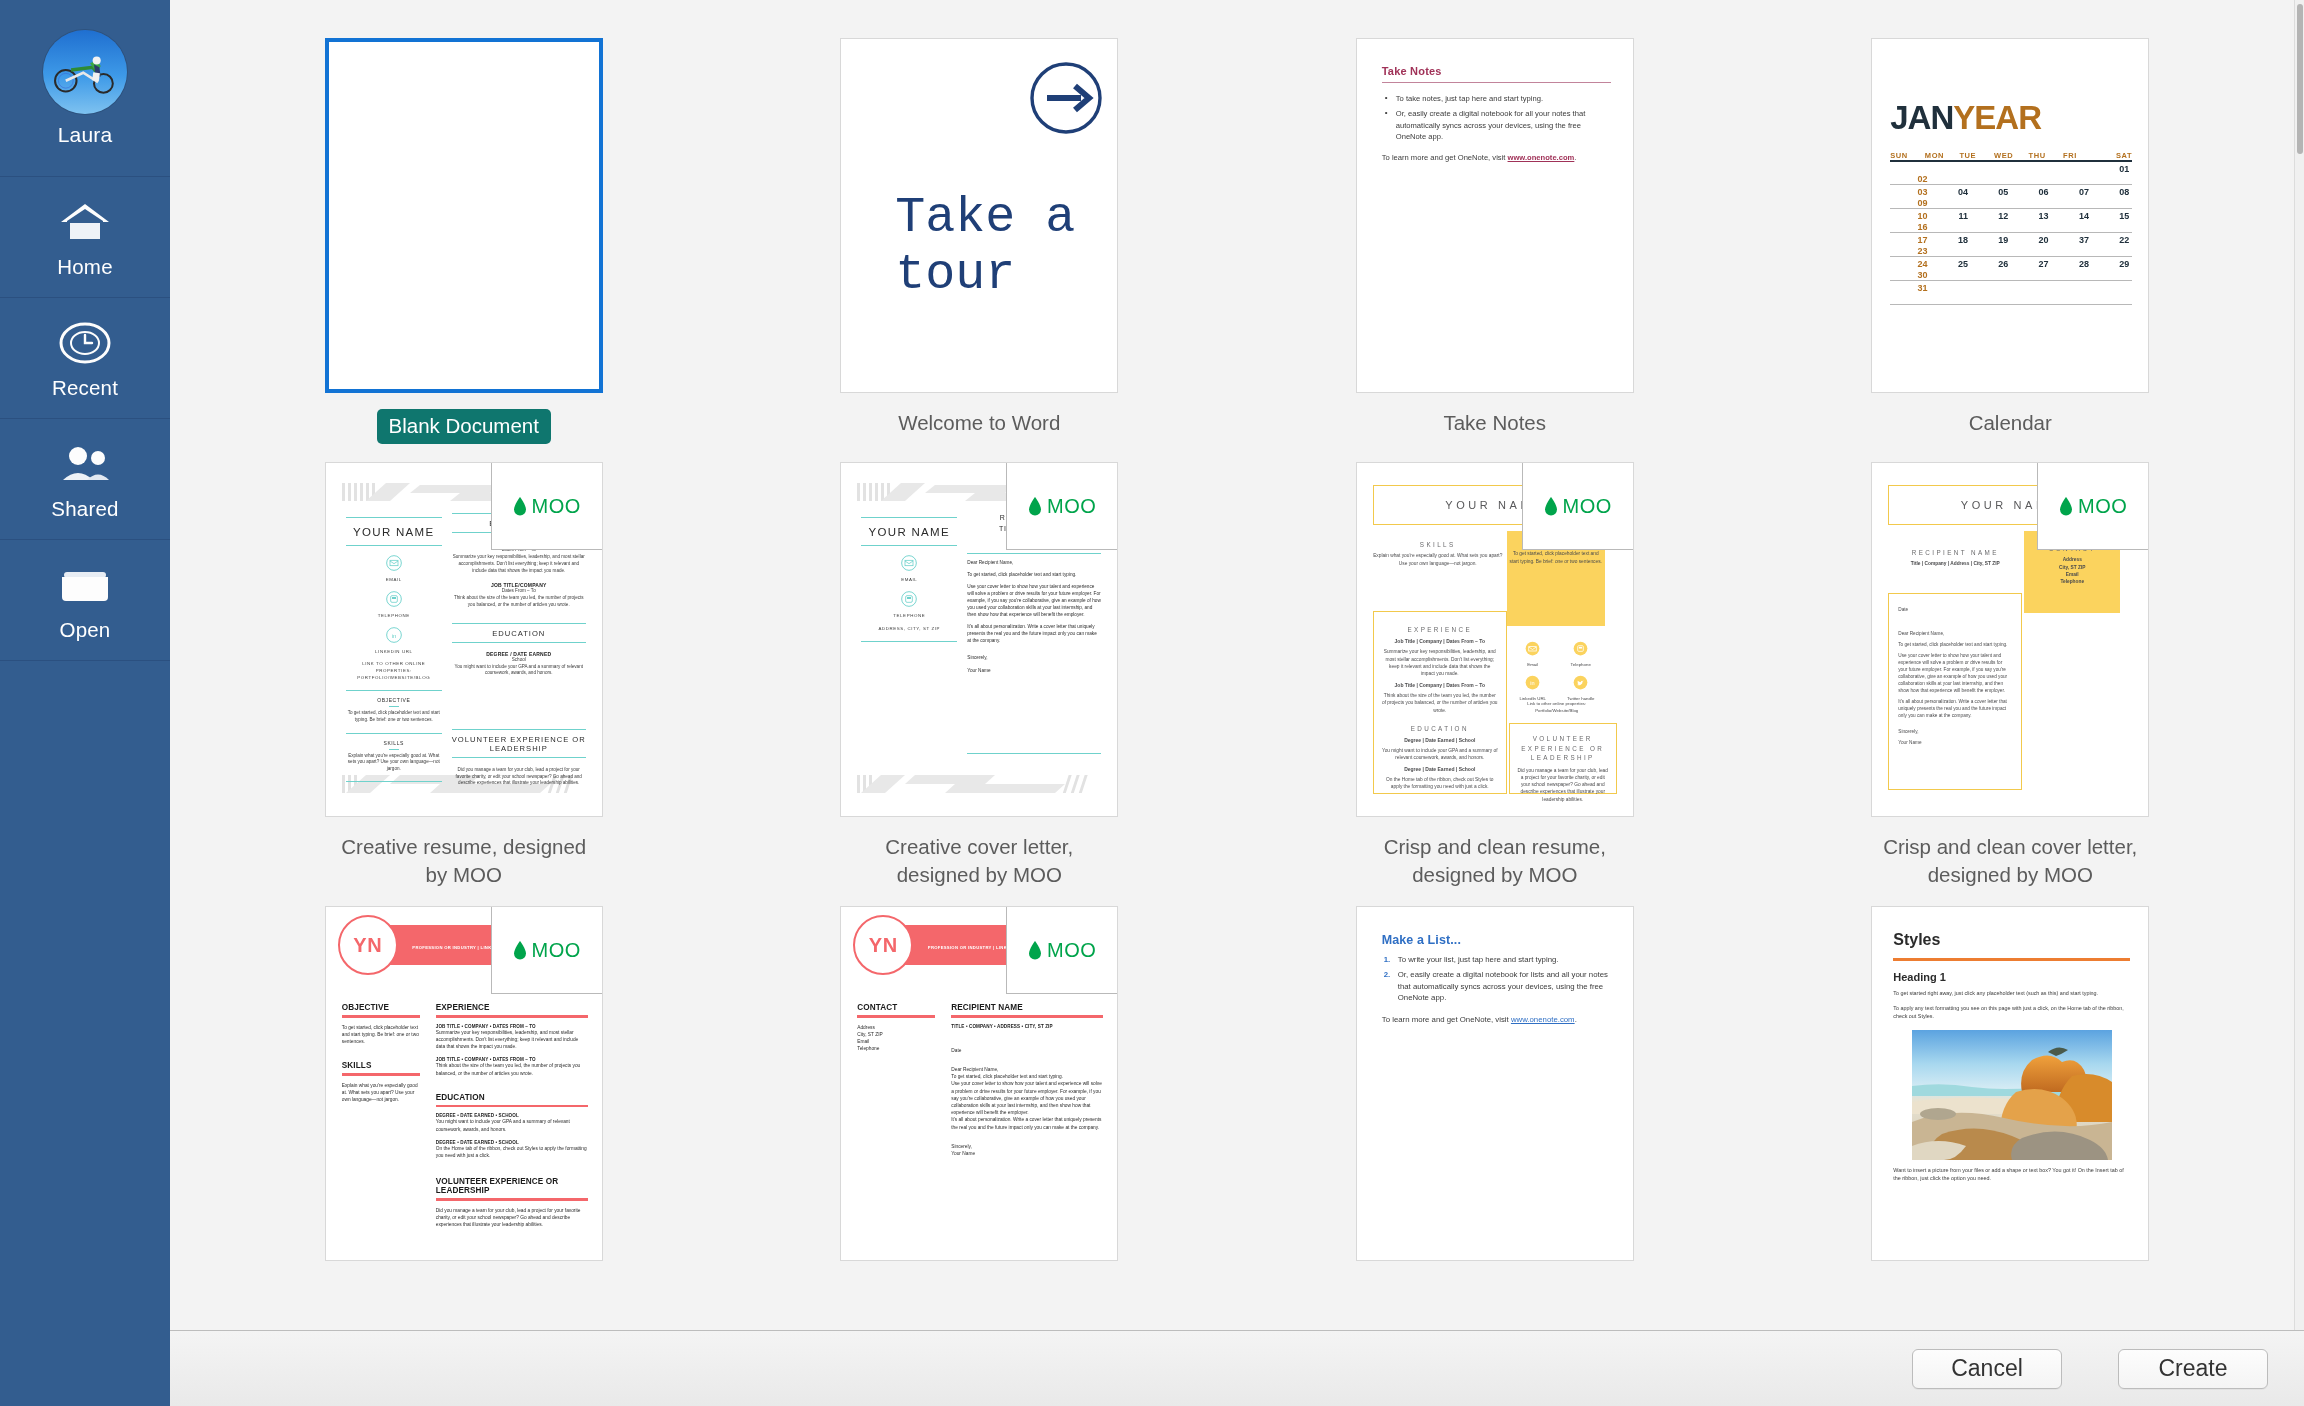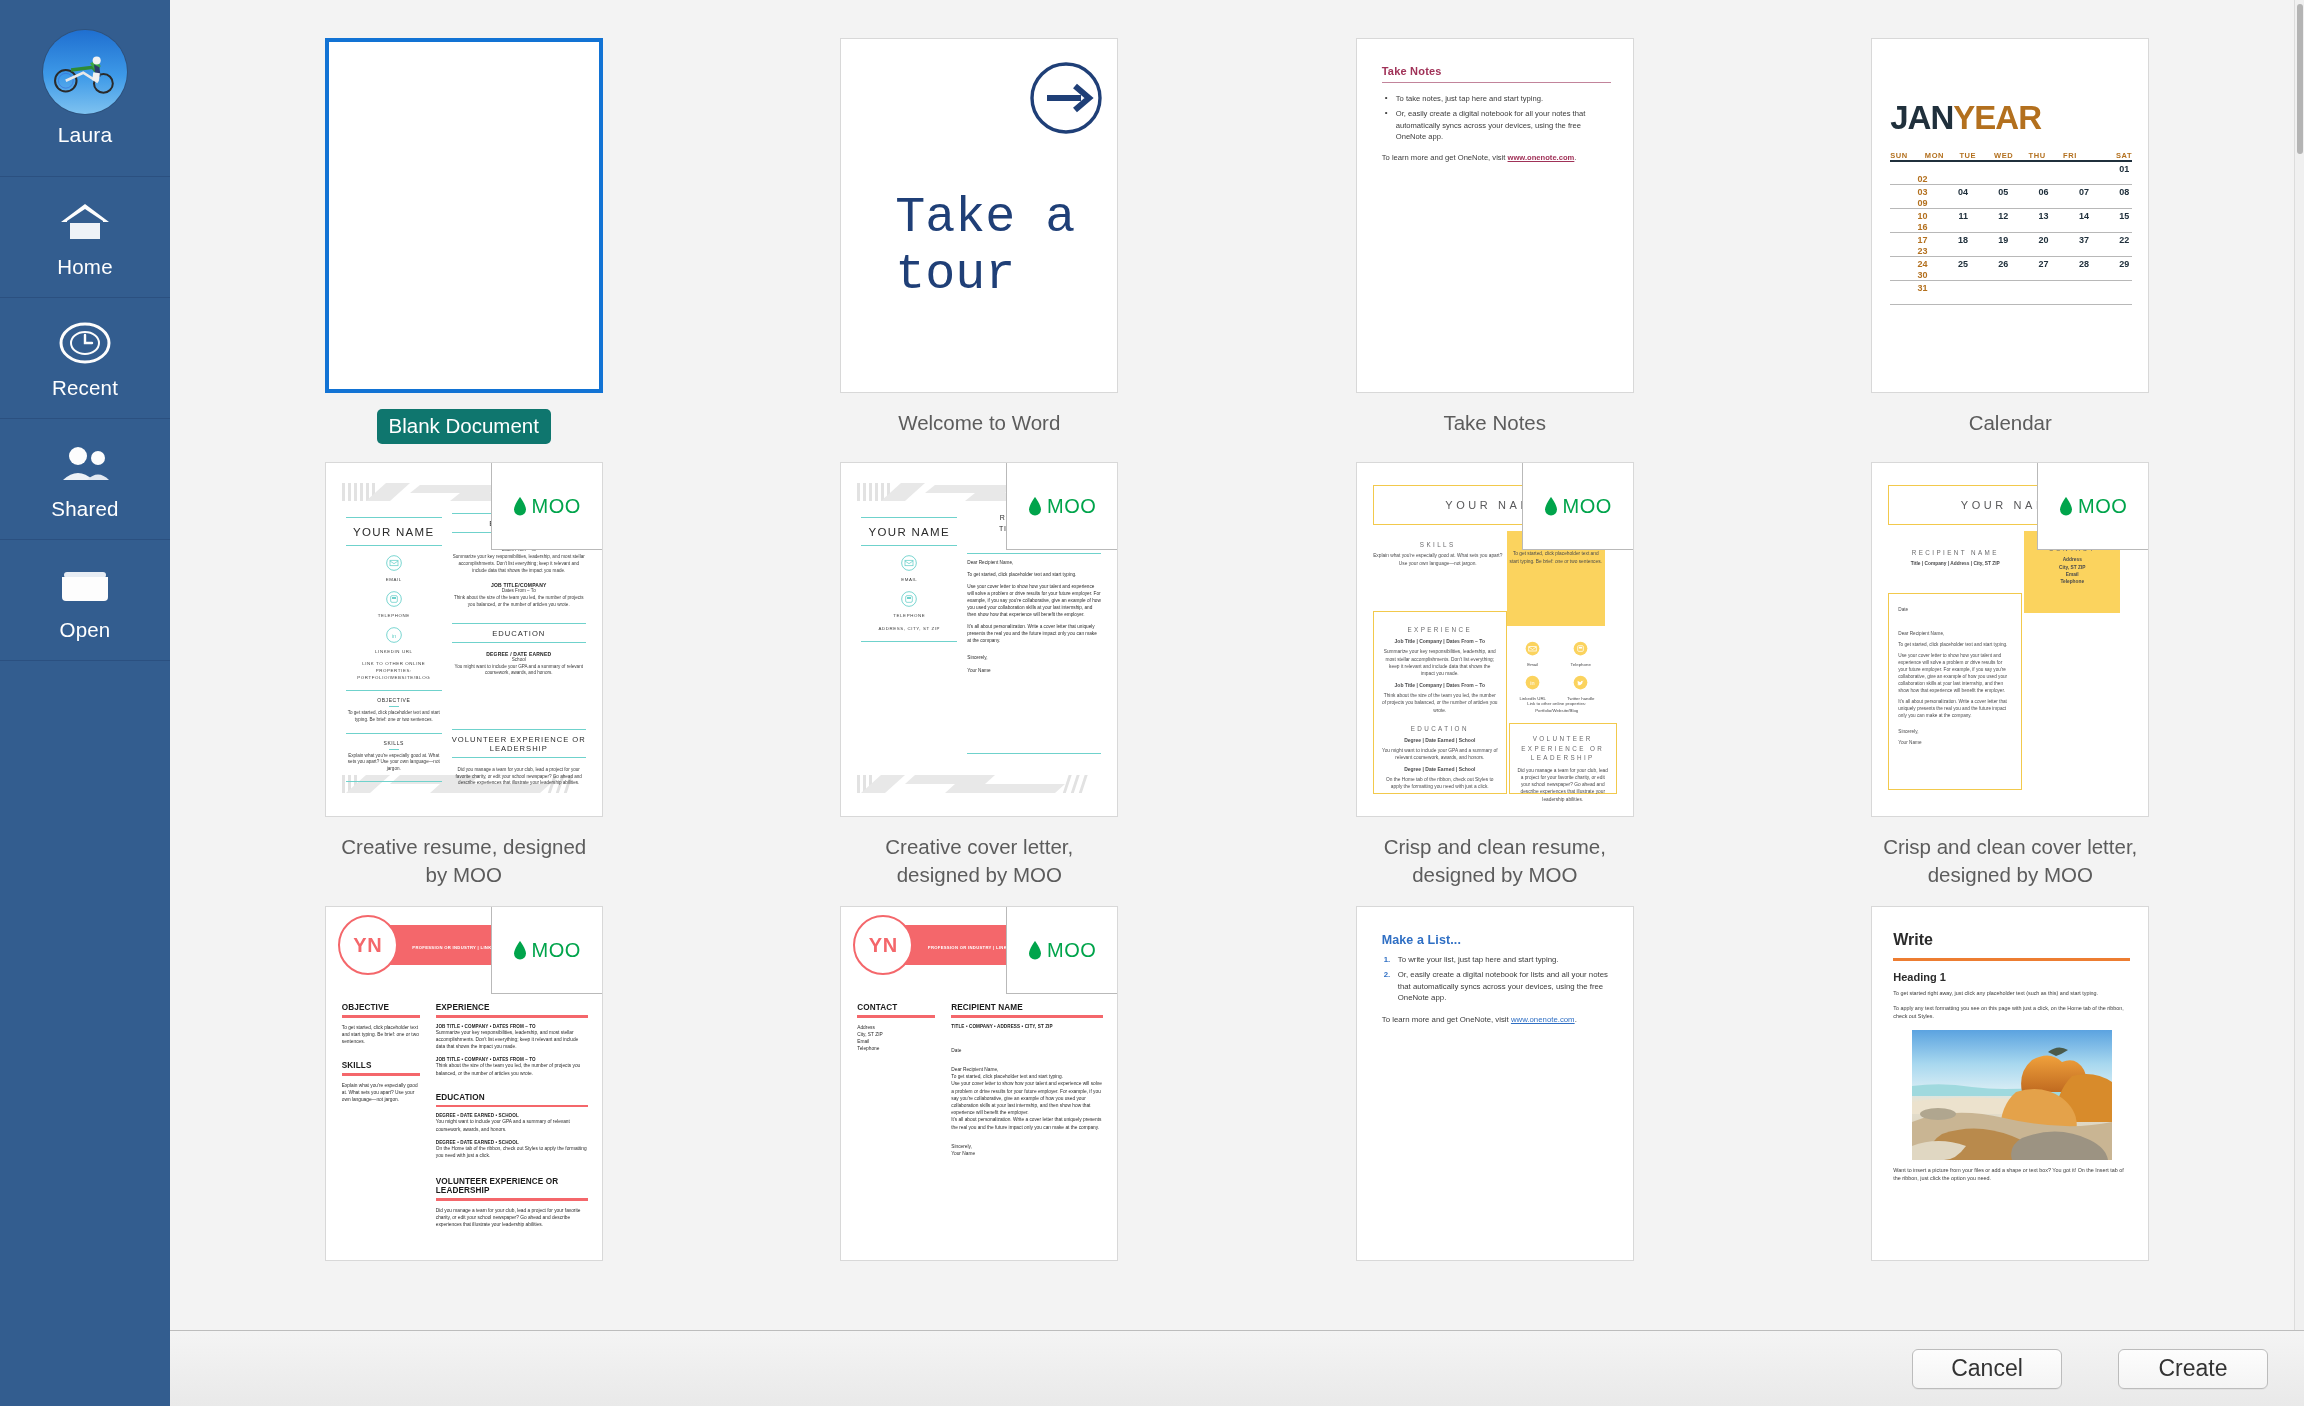--- a/index.html
+++ b/index.html
@@ -896,21 +896,21 @@
                 <div class="ml-foot"><span>To learn more and get OneNote, visit </span><span class="lnk">www.onenote.com</span><span>.</span></div>
               </div>
             </div>
           </div>
         </div>
 
         <div class="cell">
           <div class="thumb-wrap">
             <div class="thumb">
               <div class="ti-pad">
-                <div class="ti-title">Write</div>
+                <div class="ti-title">Styles</div>
                 <div class="ti-rule"></div>
                 <div class="ti-h1">Heading 1</div>
                 <div class="ti-p">To get started right away, just click any placeholder text (such as this) and start typing.</div>
                 <div class="ti-p">To apply any text formatting you see on this page with just a click, on the Home tab of the ribbon, check out Styles.</div>
                 <div class="ti-img">
                   <svg width="200" height="130" viewBox="0 0 200 130" preserveAspectRatio="none">
                     <defs>
                       <linearGradient id="sky" x1="0" y1="0" x2="0" y2="1">
                         <stop offset="0%" stop-color="#5ba3e0"></stop>
                           <stop offset="55%" stop-color="#a8d8ef"></stop>

